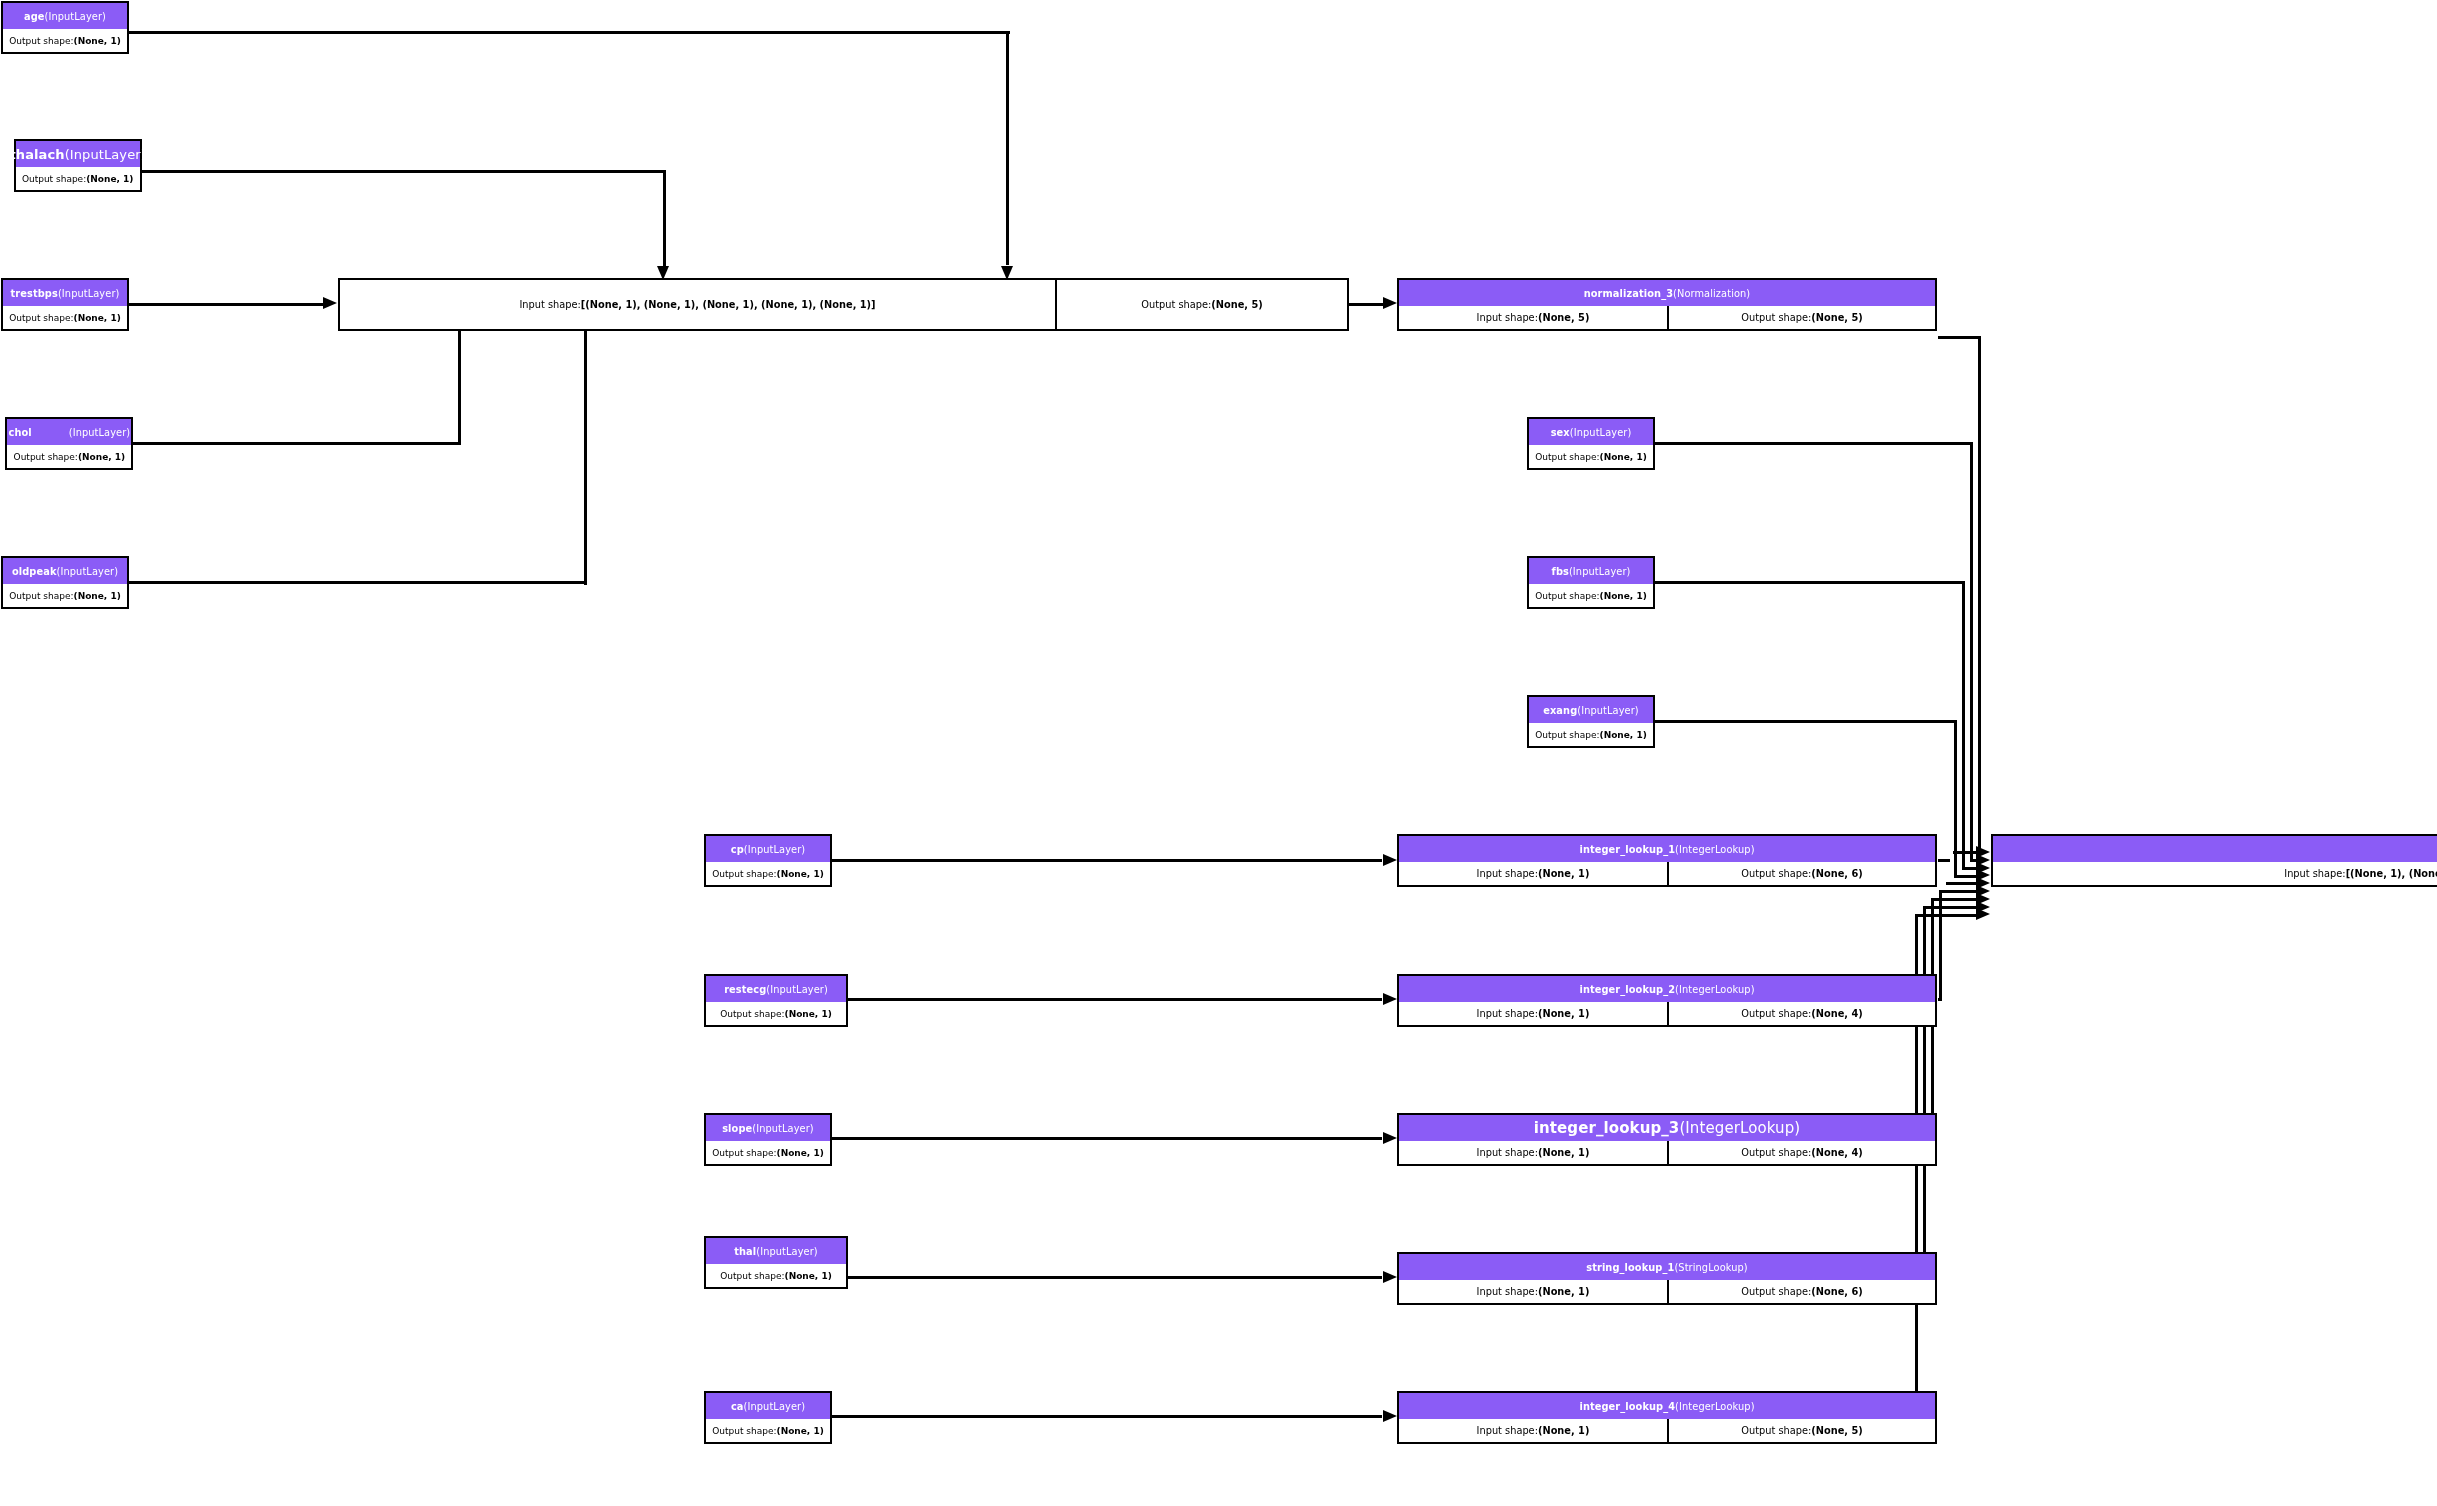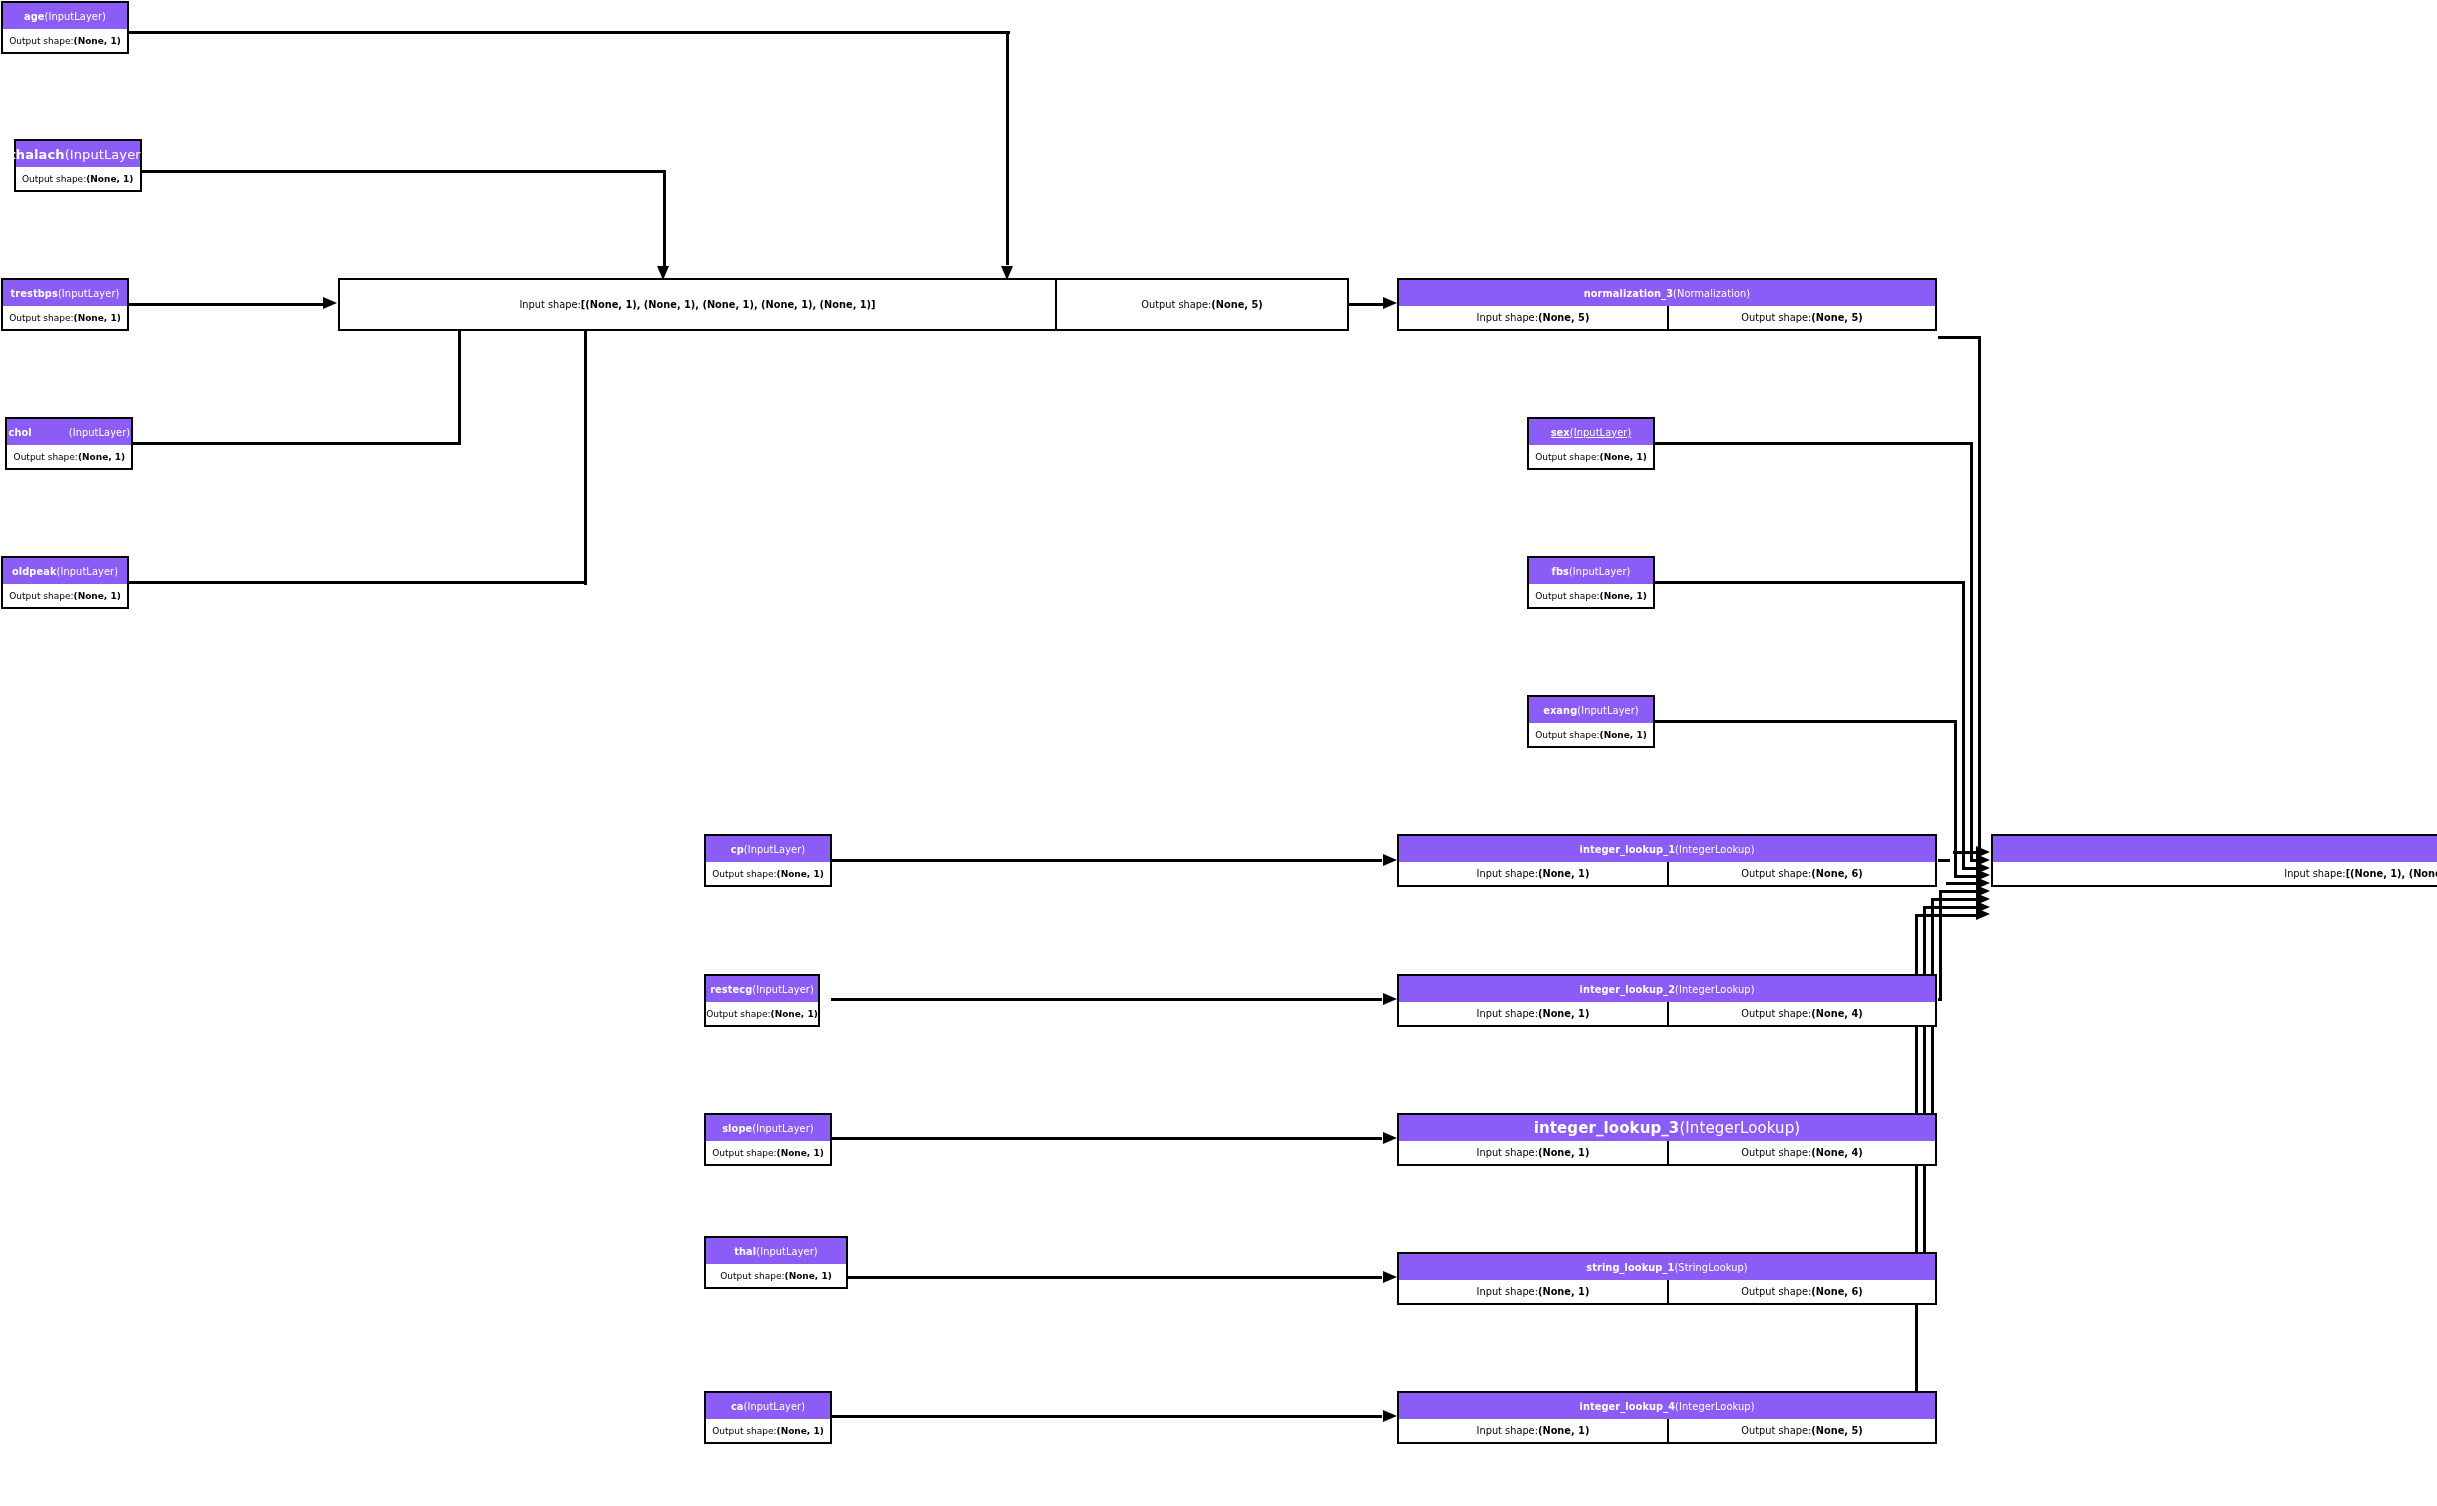--- a/index.html
+++ b/index.html
@@ -233,21 +233,21 @@
           <span class="lab">Input shape:</span> 
           <span class="val">(None, 5)</span>
         </div>
         <div class="cell" style="font-size: 9.8px;">
           <span class="lab">Output shape:</span> 
           <span class="val">(None, 5)</span>
         </div>
       </div>
     </div>
     <div class="node" style="left: 1527px; top: 417px; width: 128px; height: 53px;">
-      <div class="node-title" style="height: 26px; font-size: 9.8px; text-decoration: underline;">
+      <div class="node-title" style="height: 26px; font-size: 9.8px;">
         <span class="nm">sex</span> 
         <span class="ty">(InputLayer)</span>
       </div>
       <div class="node-body">
         <div class="cell" style="font-size: 9px;">
           <span class="lab">Output shape:</span> 
           <span class="val">(None, 1)</span>
         </div>
       </div>
     </div>
@@ -280,21 +280,21 @@
         <span class="nm">cp</span> 
         <span class="ty">(InputLayer)</span>
       </div>
       <div class="node-body">
         <div class="cell" style="font-size: 9px;">
           <span class="lab">Output shape:</span> 
           <span class="val">(None, 1)</span>
         </div>
       </div>
     </div>
-    <div class="node" style="left: 704px; top: 974px; width: 116px; height: 53px;">
+    <div class="node" style="left: 704px; top: 974px; width: 144px; height: 53px;">
       <div class="node-title" style="height: 26px; font-size: 9.8px;">
         <span class="nm">restecg</span> 
         <span class="ty">(InputLayer)</span>
       </div>
       <div class="node-body">
         <div class="cell" style="font-size: 9px;">
           <span class="lab">Output shape:</span> 
           <span class="val">(None, 1)</span>
         </div>
       </div>

